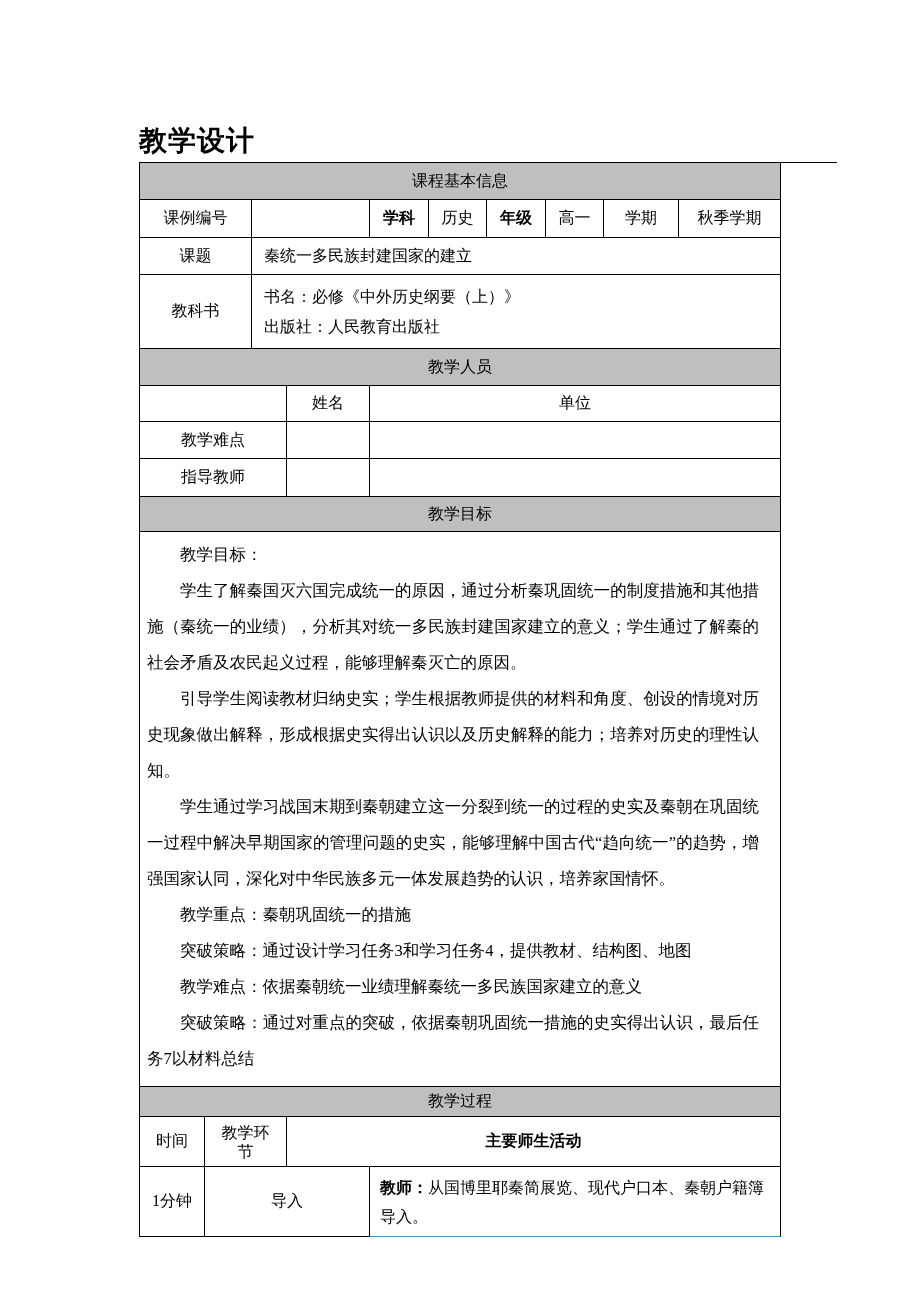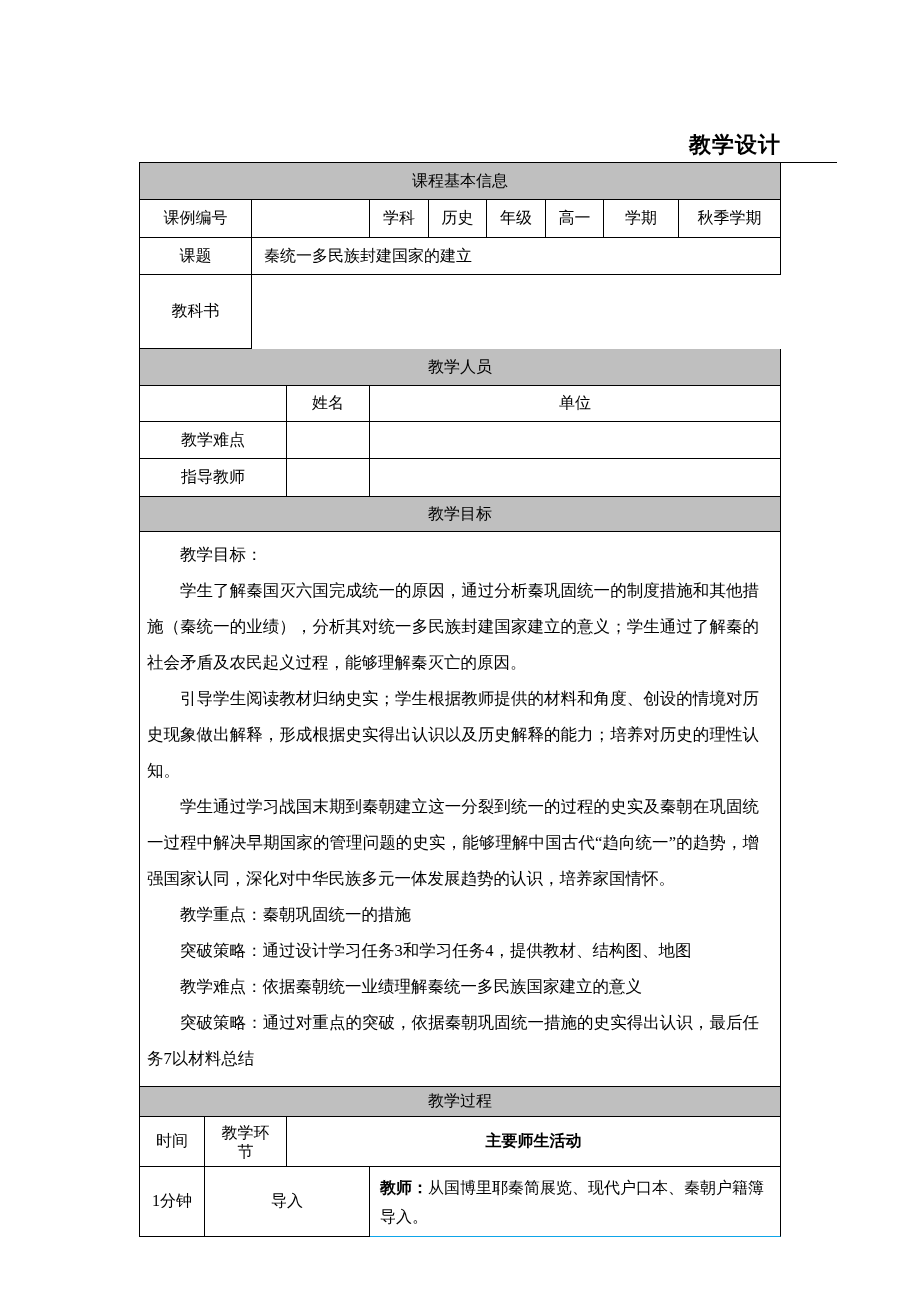--- a/index.html
+++ b/index.html
@@ -6,41 +6,41 @@
   html, body { background: #ffffff; }
   body {
     width: 920px; height: 1302px;
     font-family: "Liberation Serif", "DejaVu Serif", serif;
     color: #000000;
     position: relative;
   }
   .page { position: relative; width: 920px; height: 1302px; background: #ffffff; overflow: hidden; }
 
   .doc-title {
-    position: absolute; top: 130px; left: 139px; width: 642px;
-    text-align: right; font-size: 22px; font-weight: bold; letter-spacing: 1px;
+    position: absolute; top: 122px; left: 139px; width: 642px;
+    text-align: left; font-size: 28px; font-weight: bold; letter-spacing: 1px;
   }
 
   .doc-table {
     position: absolute; top: 162px; left: 139px; width: 698px;
     border-top: 1px solid #000; border-left: 1px solid #000;
     font-size: 16px;
   }
   .row { display: flex; width: 641px; }
   .cell {
     border-right: 1px solid #000; border-bottom: 1px solid #000;
     display: flex; align-items: center; justify-content: center;
     text-align: center; overflow: hidden;
   }
   .cell.left { justify-content: flex-start; text-align: right; padding-left: 12px; }
   .gray { background: #BFBFBF; }
 
   
   .w-full { width: 641px; }
-  .w58 { width: 58px; } .w59 { width: 59px; } .w65 { width: 65px; }
+  .w58 { width: 58px; } .w59 { width: 59px; font-weight: bold; } .w65 { width: 65px; }
   .w75 { width: 75px; } .w82 { width: 82px; } .w102 { width: 102px; }
   .w112 { width: 112px; } .w118 { width: 118px; } .w147 { width: 147px; }
   .w165 { width: 165px; } .w411 { width: 411px; } .w494 { width: 494px; font-weight: bold; }
   .w529 { width: 529px; }
 
   
   .h30 { height: 30px; } .h35 { height: 35px; } .h36 { height: 36px; }
   .h37 { height: 37px; } .h38 { height: 38px; } .h50 { height: 50px; }
   .h70 { height: 70px; } .h74 { height: 74px; }
 
@@ -91,20 +91,24 @@
       <div class="cell w102 h38">秋季学期</div>
     </div>
 
     <div class="row">
       <div class="cell w112 h37">课题</div>
       <div class="cell w529 h37 left">秦统一多民族封建国家的建立</div>
     </div>
 
     <div class="row">
       <div class="cell w112 h74">教科书</div>
+      <div class="cell w529 h74 two-line-cell">
+        <div>书名：必修《中外历史纲要（上）》</div>
+        <div>出版社：人民教育出版社</div>
+      </div>
     </div>
 
     <div class="row">
       <div class="cell gray w-full h37">教学人员</div>
     </div>
 
     <div class="row">
       <div class="cell w147 h36"></div>
       <div class="cell w83 h36 w82" style="width:83px">姓名</div>
       <div class="cell w411 h36">单位</div>

